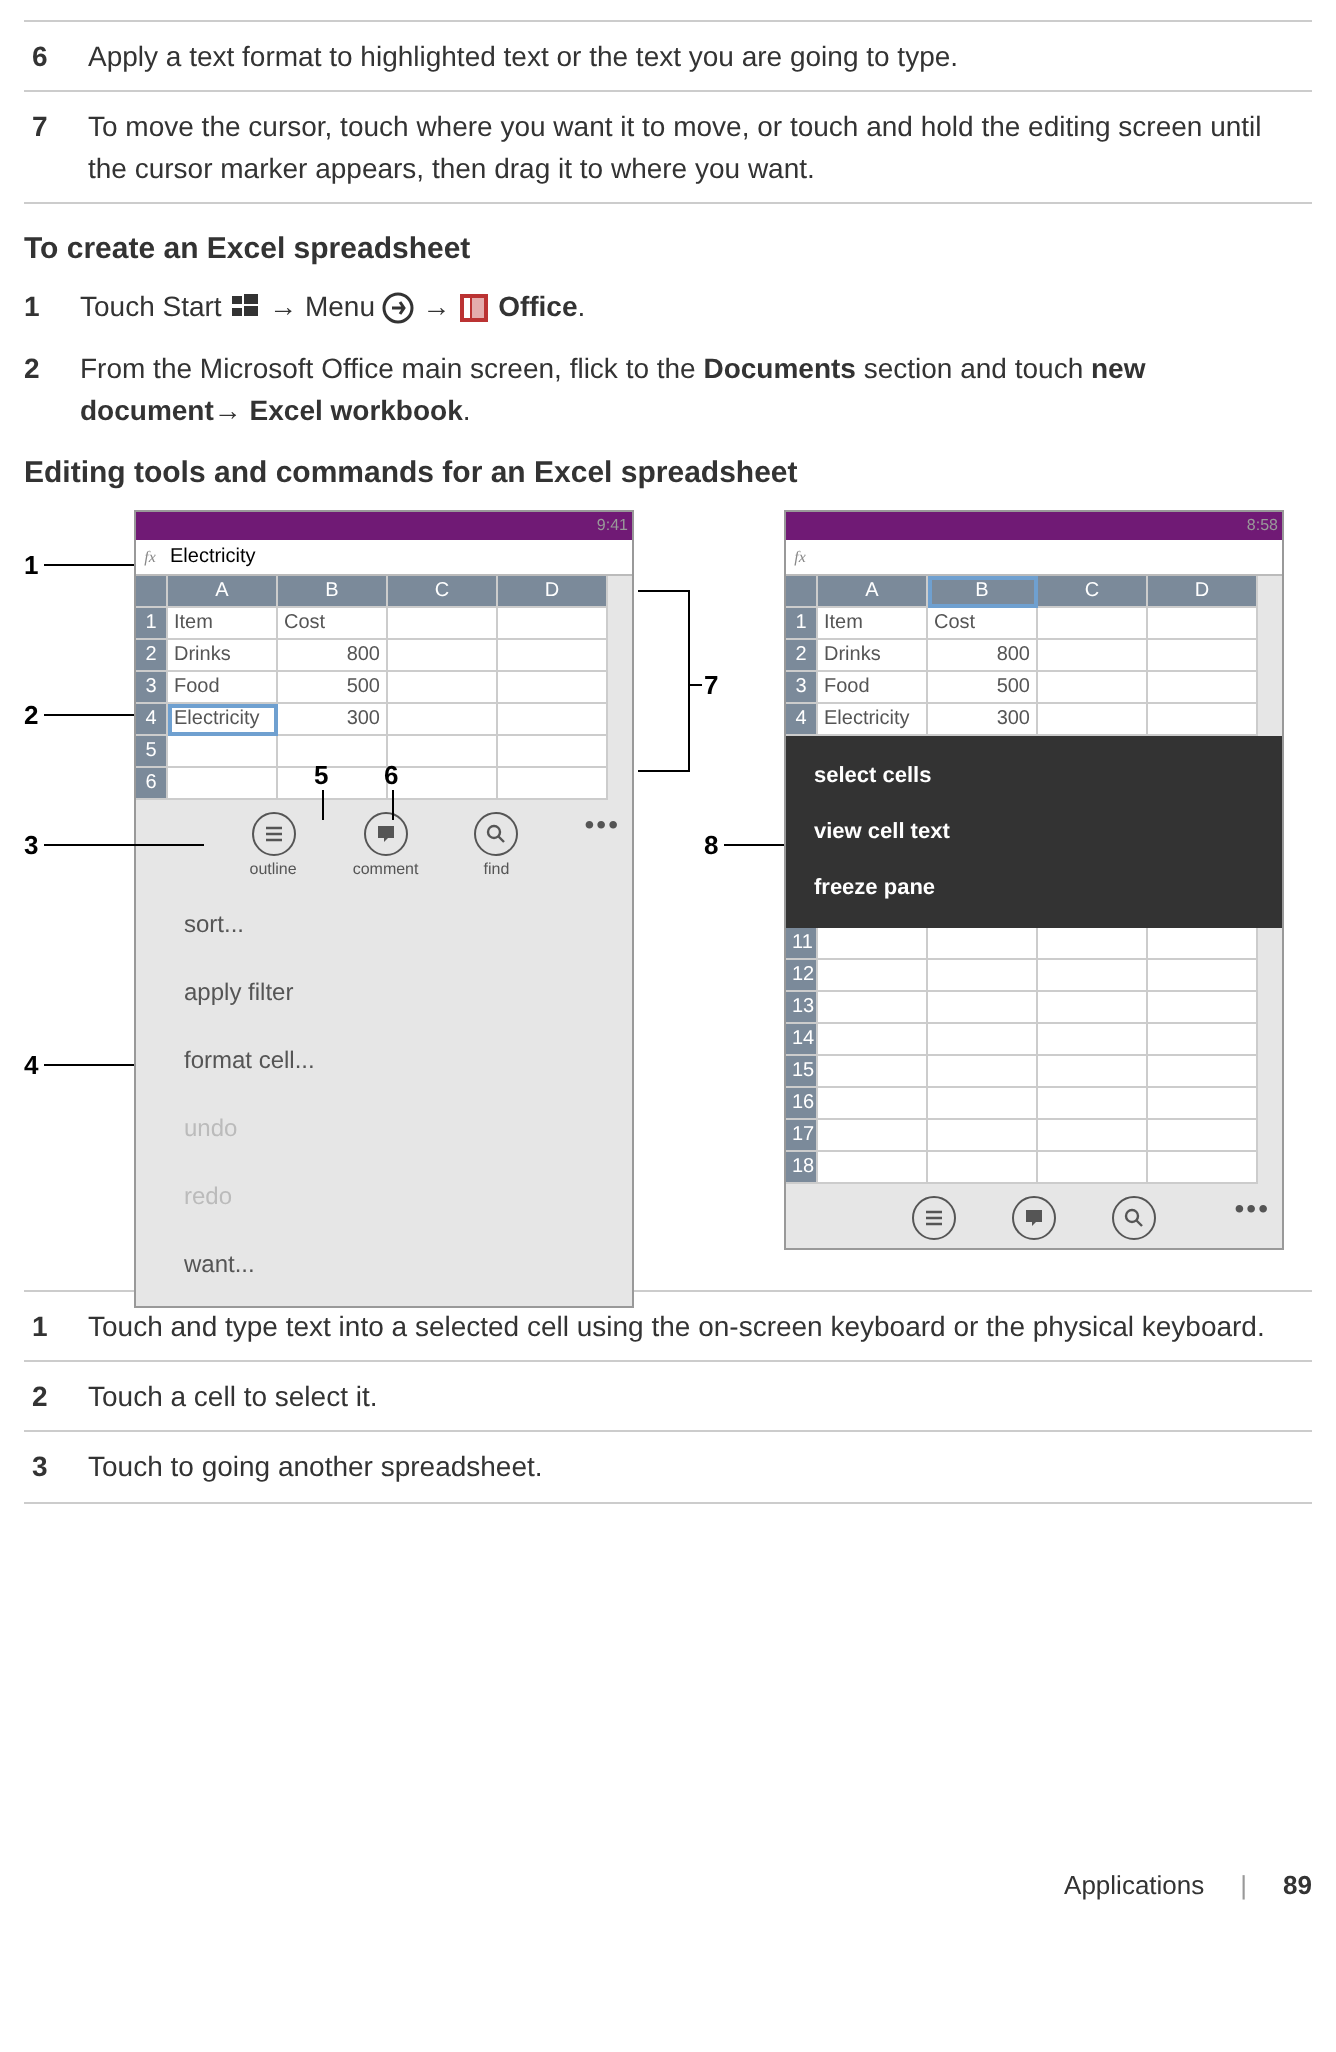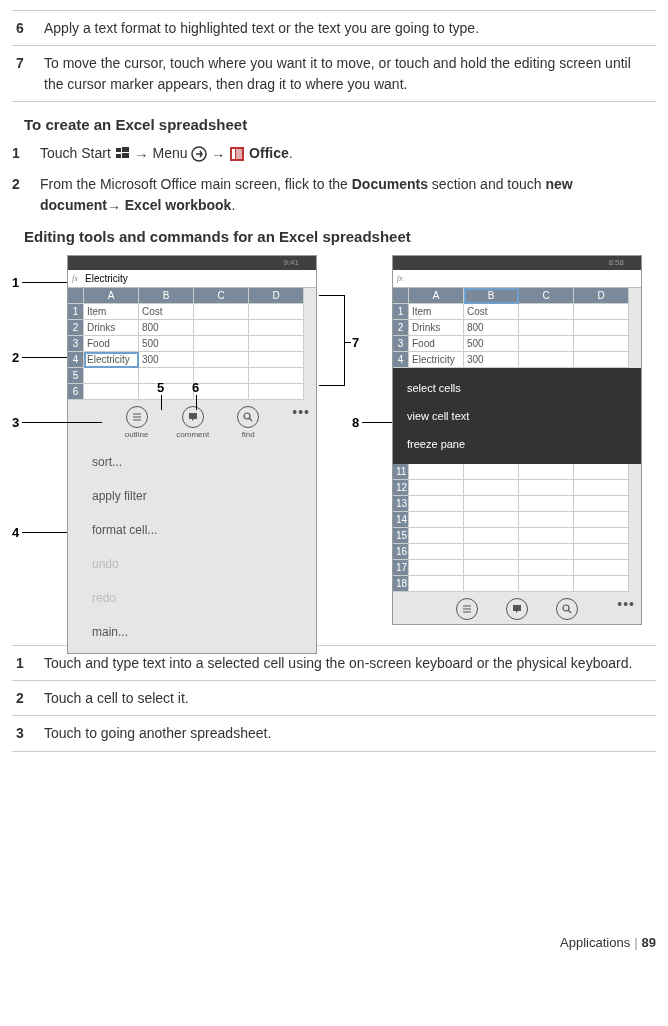--- a/index.html
+++ b/index.html
@@ -2,52 +2,52 @@
 <html><head>
 <meta charset="utf-8">
 <style>
 * { box-sizing: border-box; margin: 0; padding: 0; }
 body { font-family: "Segoe UI", Arial, sans-serif; font-size: 14px; color: #333; width: 668px; padding: 10px 12px; position: relative; }
 .tbl { width: 100%; border-collapse: collapse; margin-bottom: 14px; }
 .tbl td { padding: 7px 4px; vertical-align: top; border-top: 1px solid #ccc; line-height: 1.45; }
 .tbl tr:last-child td { border-bottom: 1px solid #ccc; }
 .tbl td.num { width: 28px; font-weight: bold; }
 .bold { font-weight: bold; text-align: center; }
-.h3 { font-weight: bold; margin: 12px 0 10px 12px; font-size: 15px; }
+.h3 { font-weight: bold; margin: 12px 0 10px 0; font-size: 15px; }
 .ol { list-style: none; padding: 0; margin: 0 0 12px 0; }
 .ol li { display: flex; gap: 10px; margin-bottom: 10px; line-height: 1.5; }
 .ol li .num { font-weight: bold; width: 18px; flex: 0 0 18px; }
 .ol li .body { flex: 1; }
 .icon { display: inline-flex; vertical-align: middle; }
 .icon svg { display: block; }
 .diagram { position: relative; width: 640px; height: 380px; margin-bottom: 10px; }
 .phone { position: absolute; width: 250px; background: #e6e6e6; border: 1px solid #999; font-size: 10px; font-family: "Segoe UI", Arial, sans-serif; color: #555; }
-.statusbar { height: 14px; background: #404040; text-align: right; font-size: 8px; color: #999; padding-right: 17px; line-height: 14px; }
+.statusbar { height: 14px; background: #701a75; text-align: right; font-size: 8px; color: #999; padding-right: 2px; line-height: 14px; }
 .fxbar { display: flex; align-items: center; height: 18px; background: #fff; border-bottom: 1px solid #bbb; }
 .fxbar .fx { width: 14px; font-style: italic; font-size: 8px; text-align: center; color: #888; font-family: Liberation Serif, serif; }
 .fxbar input { border: none; flex: 1; font-size: 10px; padding: 1px 3px; outline: none; background: transparent; }
 .grid { display: grid; grid-template-columns: 16px 55px 55px 55px 55px; font-size: 10px; }
 .grid > div { border-right: 1px solid #ccc; border-bottom: 1px solid #ccc; padding: 1px 3px; height: 16px; line-height: 14px; overflow: hidden; white-space: nowrap; background: #fff; }
 .grid .ch { background: #7b8a9a; color: #fff; text-align: center; }
 .grid .rh { background: #7b8a9a; color: #fff; text-align: center; }
 .grid .corner { background: #7b8a9a; }
 .grid .sel { outline: 2px solid #6fa0d0; outline-offset: -2px; }
-.grid .num { text-align: left; }
+.grid .num { text-align: right; }
 .appbar { display: flex; justify-content: center; gap: 28px; padding: 6px 0 2px 0; position: relative; background: #e6e6e6; }
 .appbar .btn { text-align: center; font-size: 8px; color: #555; }
 .appbar .btn .circ { width: 22px; height: 22px; border: 1.5px solid #555; border-radius: 50%; display: flex; align-items: center; justify-content: center; margin: 0 auto 2px auto; }
 .appbar .dots { position: absolute; right: 6px; top: 4px; font-size: 14px; color: #555; letter-spacing: 1px; }
 .ctxmenu { background: #333; color: #fff; font-size: 11px; padding: 6px 0; }
-.ctxmenu div { padding: 8px 14px; font-weight: 400; }
+.ctxmenu div { padding: 8px 14px; font-weight: 700; }
 .menulist { padding: 4px 10px; background: #e6e6e6; }
 .menulist div { padding: 10px 14px; font-size: 12px; font-weight: 300; }
 .menulist .dis { color: #bbb; }
 .callout { position: absolute; font-size: 13px; font-weight: bold; color: #000; }
 .line { position: absolute; background: #000; }
-.footer { position: absolute; right: 12px; bottom: 6px; font-size: 13px; display: flex; align-items: center; gap: 4px; }
+.footer { position: absolute; right: 12px; bottom: 6px; font-size: 13px; display: flex; align-items: center; gap: 18px; }
 .footer .pg { font-weight: bold; }
 .footer .sep { color: #999; }
 </style>
 </head>
 <body>
 
 <table class="tbl">
 <tbody>
       <tr>
         <td class="num">6</td>
@@ -173,21 +173,21 @@
             </svg>
           </div><span>find</span></div>
       <div class="dots">•••</div>
     </div>
     <div class="menulist">
       <div>sort...</div>
       <div>apply filter</div>
       <div>format cell...</div>
       <div class="dis">undo</div>
       <div class="dis">redo</div>
-      <div>main...</div>
+      <div>want...</div>
     </div>
   </div>
 
   <div class="phone" style="left:380px; top:0;">
     <div class="statusbar"><span>8:58</span></div>
     <div class="fxbar">
       <span class="fx">fx</span>
       <input style="">
     </div>
     <div class="grid">

